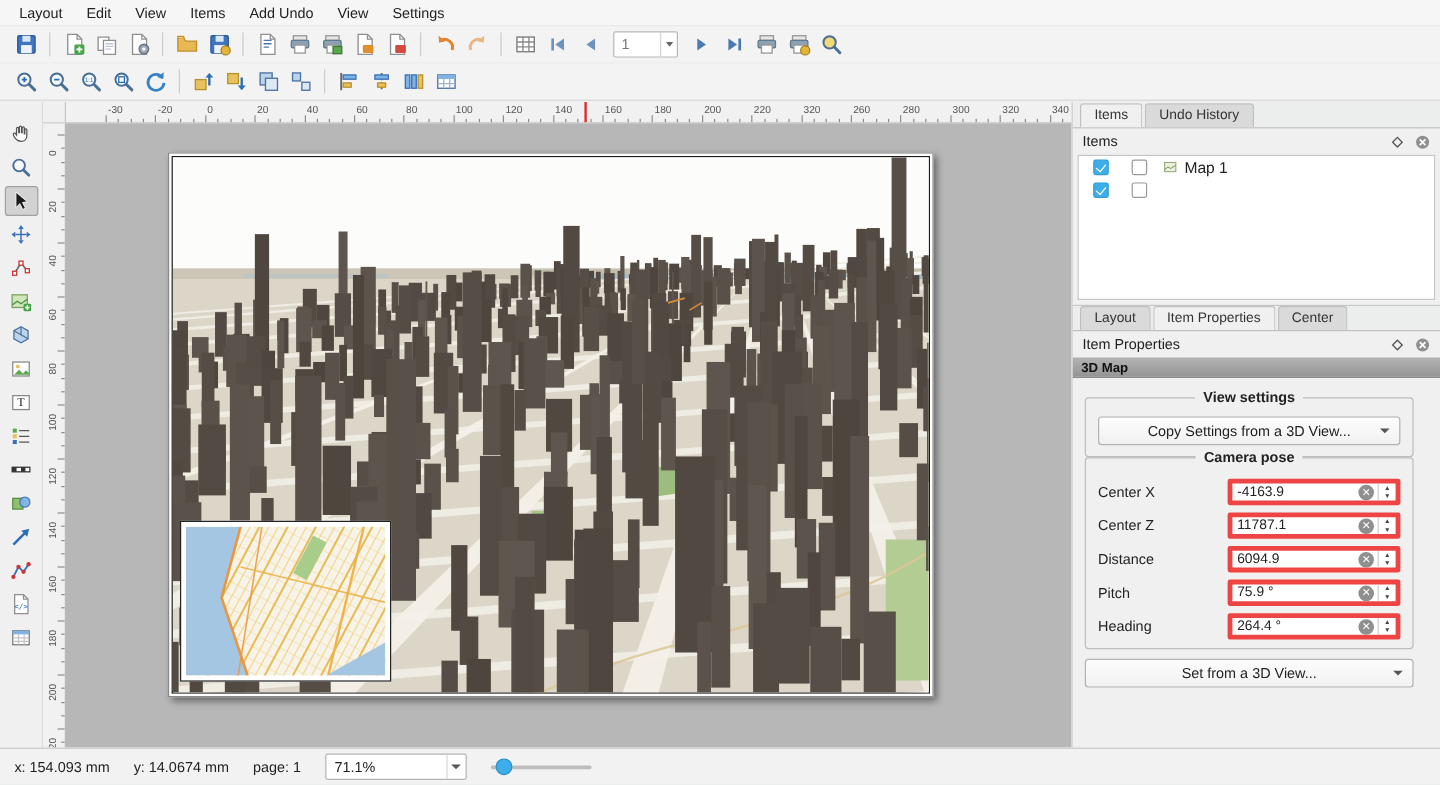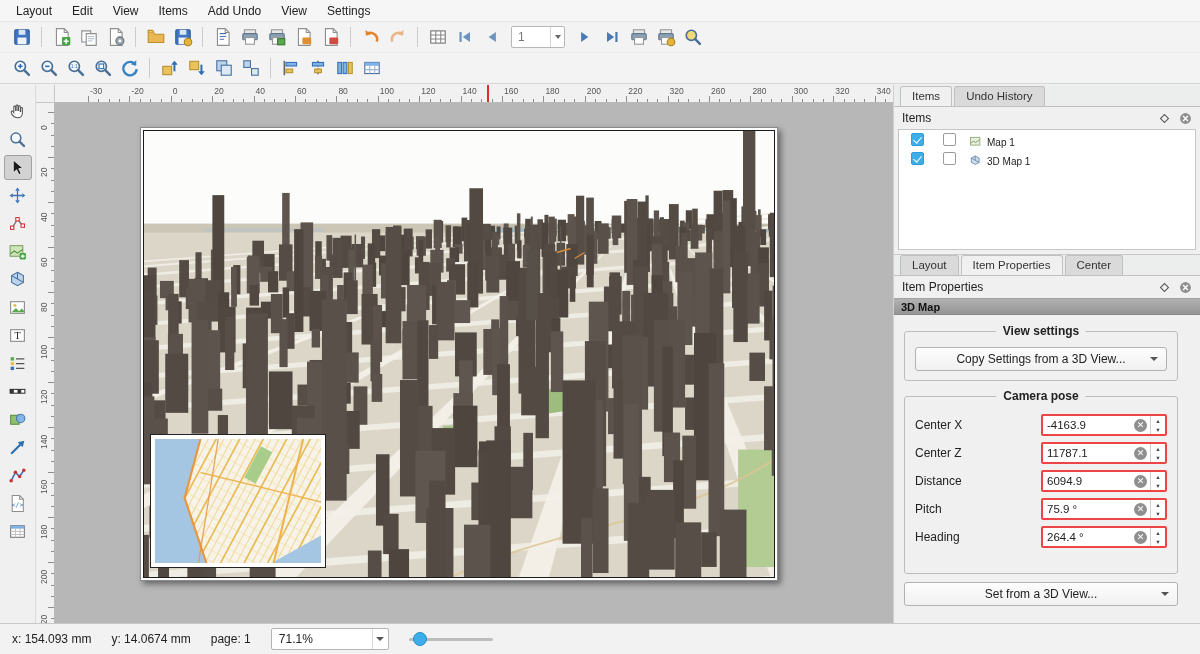--- a/index.html
+++ b/index.html
@@ -54,39 +54,39 @@
 .dock-title{height:22px;display:flex;align-items:center;padding:0 8px;font-size:12px;color:#222}
 .dock-title .t{flex:1}
 .dock-ic{width:13px;height:13px;margin-left:8px}
 .dock-ic svg{width:13px;height:13px}
 .items-table{position:absolute;left:4px;right:4px;top:22px;bottom:4px;background:#fff;border:1px solid #c6c6c6;overflow:hidden}
 .it-header{display:flex;height:20px;align-items:center;background:#f1f1f1;border-bottom:1px solid #d0d0d0;font-size:11.5px}
 .col-eye{width:36px;display:flex;justify-content:center;border-right:1px solid #ddd;height:100%;align-items:center}
 .col-lock{width:28px;display:flex;justify-content:center;border-right:1px solid #ddd;height:100%;align-items:center}
 .col-item{flex:1;padding-left:6px;display:flex;align-items:center;gap:4px}
 .it-header svg{width:14px;height:14px}
-.item-row{display:flex;height:19px;align-items:flex-end;font-size:10px}
+.item-row{display:flex;height:19px;align-items:center;font-size:13px}
 .item-row .col-eye,.item-row .col-lock{border-right:none}
 .row-ic{width:14px;height:14px}
 .cb{width:13px;height:13px;border:1px solid #9a9a9a;border-radius:2px;background:#fff;display:inline-block;position:relative}
 .cb.checked{background:#3daee9;border-color:#2f9dd8}
 .cb.checked:after{content:"";position:absolute;left:3.5px;top:1px;width:4px;height:7px;border:solid #fff;border-width:0 1.8px 1.8px 0;transform:rotate(40deg)}
 .props-dock{position:absolute;left:0;right:0;top:190px;bottom:0;background:#f0f0f0;border-top:1px solid #c0c0c0}
 .section-header{height:17px;background:linear-gradient(#b2b2b2,#949494);border-top:1px solid #a2a2a2;border-bottom:1px solid #8b8b8b;font-size:11px;font-weight:bold;color:#111;display:flex;align-items:center;padding-left:7px}
 .props-body{position:absolute;left:0;right:0;top:39px;bottom:0;padding:6px 22px 8px 10px;overflow:hidden}
 .groupbox{position:relative;border:1px solid #bdbdbd;border-radius:3px;padding:15px 10px 9px}
-.groupbox.camera{padding:14px 10px 22px;margin-top:15px}
+.groupbox.camera{padding:14px 10px 4px;}
 .groupbox.scene{margin-top:10px}
 .gb-legend{position:absolute;top:-8px;left:50%;transform:translateX(-50%);background:#f0f0f0;padding:0 7px;font-size:12px;font-weight:bold;white-space:nowrap}
 .dropbtn{width:100%;height:24px;background:linear-gradient(#fdfdfd,#f1f1f1);border:1px solid #b2b2b2;border-radius:3px;display:flex;align-items:center;justify-content:center;position:relative;font-size:12px;color:#222}
 .dropbtn .chev{position:absolute;right:8px;border-left:4px solid transparent;border-right:4px solid transparent;border-top:4.5px solid #555}
 .set-btn{margin-top:8px}
 .prow{display:flex;align-items:center;height:28px}
 .plabel{flex:1;font-size:12px;color:#222}
-.spin{width:126px;height:22px;display:flex;align-items:center;border:2px solid #ef4444;border-radius:2px;background:#fff}
+.spin{width:144px;height:22px;display:flex;align-items:center;border:4px solid #ef4444;border-radius:2px;background:#fff}
 .sval{flex:1;padding:0 4px;font-size:11.5px;color:#222;white-space:nowrap;overflow:hidden}
 .sclear{width:13px;height:13px;border-radius:50%;background:#8f8f8f;color:#fff;font-size:9px;line-height:13px;text-align:center;margin-right:3px;flex:none}
 .sbtns{width:15px;height:100%;border-left:1px solid #cecece;display:flex;flex-direction:column;flex:none}
 .sbtns span{flex:1;display:flex;align-items:center;justify-content:center;font-size:5.5px;color:#444}
 
 
 .statusbar{position:absolute;left:0;right:0;bottom:0;height:31px;background:#f2f2f2;border-top:1px solid #c9c9c9;display:flex;align-items:center;padding:0 12px;font-size:12px;color:#222}
 .sb-left{flex:1}
 .sb-right{display:flex;align-items:center;gap:20px}
 .zoom-combo{width:118px;height:22px;background:#fff;border:1px solid #b4b4b4;border-radius:2px;display:flex;align-items:center;position:relative}
@@ -1242,27 +1242,20 @@
                 <span>Map 1</span>
               </span>
             </div>
             <div class="item-row">
               <span class="col-eye">
                 <span class="cb checked"></span>
               </span>
               <span class="col-lock">
                 <span class="cb "></span>
               </span>
-              <span class="col-item">
-                <svg viewBox="0 0 18 18" class="row-ic">
-                  <path d="M8 2.5l5 2.7v5.6L8 13.5 3 10.8V5.2z" fill="#cfdceb" stroke="#5b7fa6"></path>
-                  <path d="M8 2.5v5.6l5 2.7M8 8.1L3 5.2" stroke="#5b7fa6" fill="none"></path>
-                </svg>
-                <span>3D Map 1</span>
-              </span>
             </div>
           </div>
       </div>
     </div>
 
     <div class="dock-tabs bottom" id="bottomTabs">
         <div class="dock-tab">Layout</div>
         <div class="dock-tab active">Item Properties</div>
         <div class="dock-tab">Center</div>
       </div>

